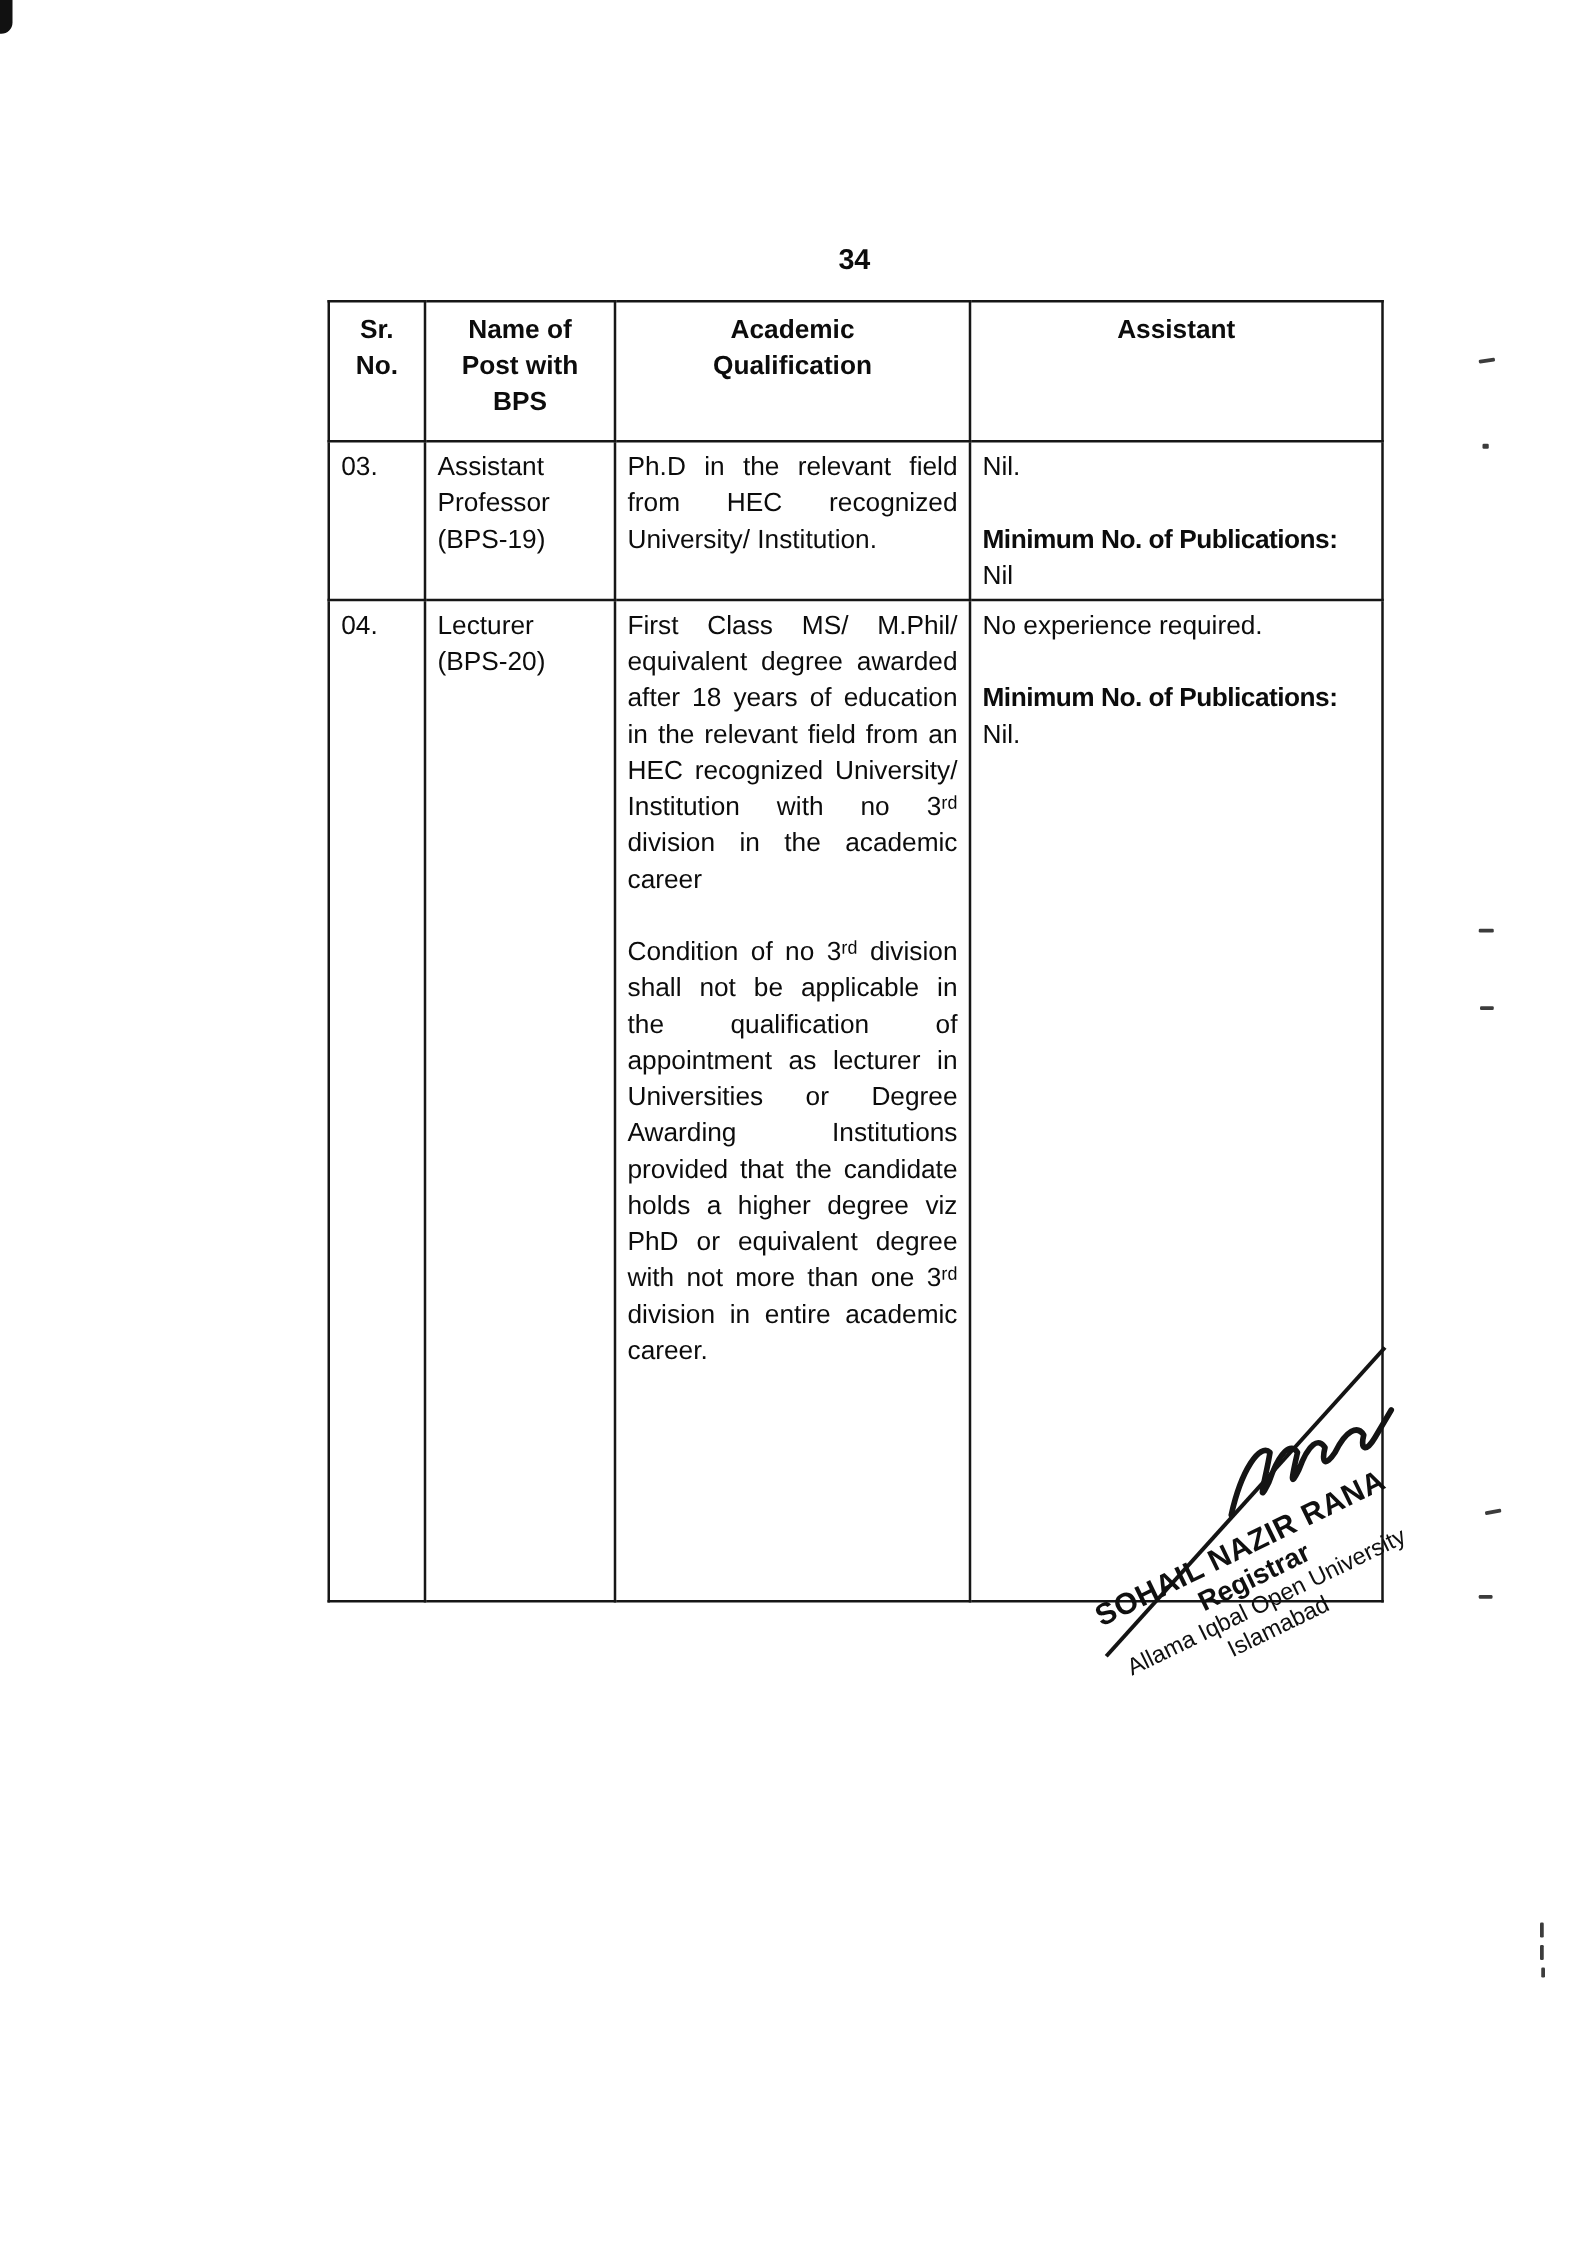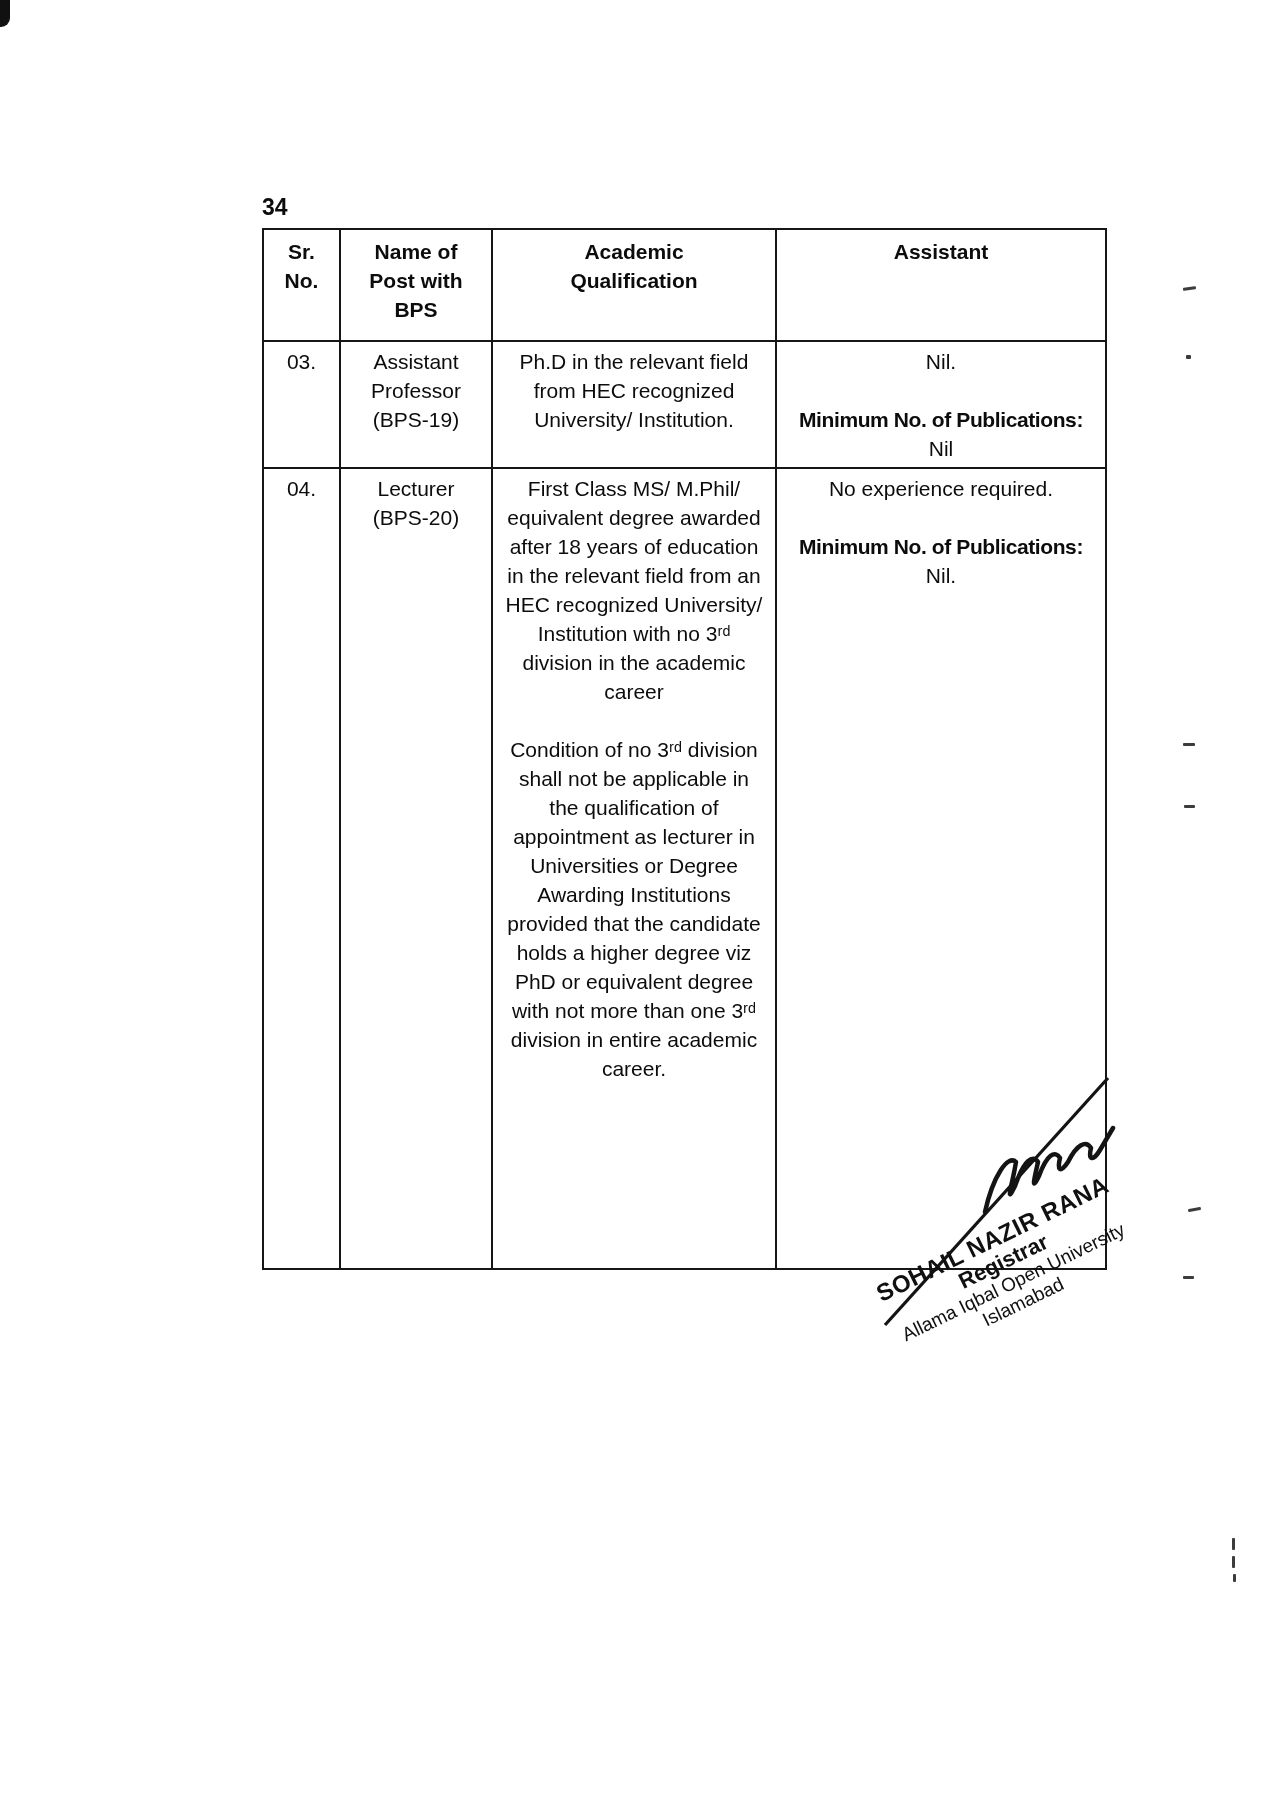--- a/index.html
+++ b/index.html
@@ -8,35 +8,34 @@
     background:#ffffff;
     font-family:"Liberation Sans", sans-serif;
     color:#0c0c0c;
     position:relative;
     overflow:hidden;
   }
 
   
   .page-number {
     position:absolute; top:194px; left:262px; width:843px;
-    text-align:left; font-weight:bold; font-size:23px;
+    text-align:center; font-weight:bold; font-size:23px;
   }
 
   
   table.doc-table {
-    position:absolute; left:262px; top:228px; width:843px;
+    position:absolute; left:262px; top:240px; width:843px;
     border-collapse:collapse; table-layout:fixed;
   }
   .doc-table td, .doc-table th {
     border:2px solid #161616;
     vertical-align:top;
     padding:5px 9px 4px 9px;
     font-size:21px; line-height:29px;
     background:#fff;
-    text-align:center;
   }
   .doc-table th {
     text-align:center; font-weight:bold;
     white-space:pre-line; padding-top:7px;
   }
   col.c-sr   { width:77px; }
   col.c-post { width:152px; }
   col.c-qual { width:284px; }
   col.c-exp  { width:330px; }
 

